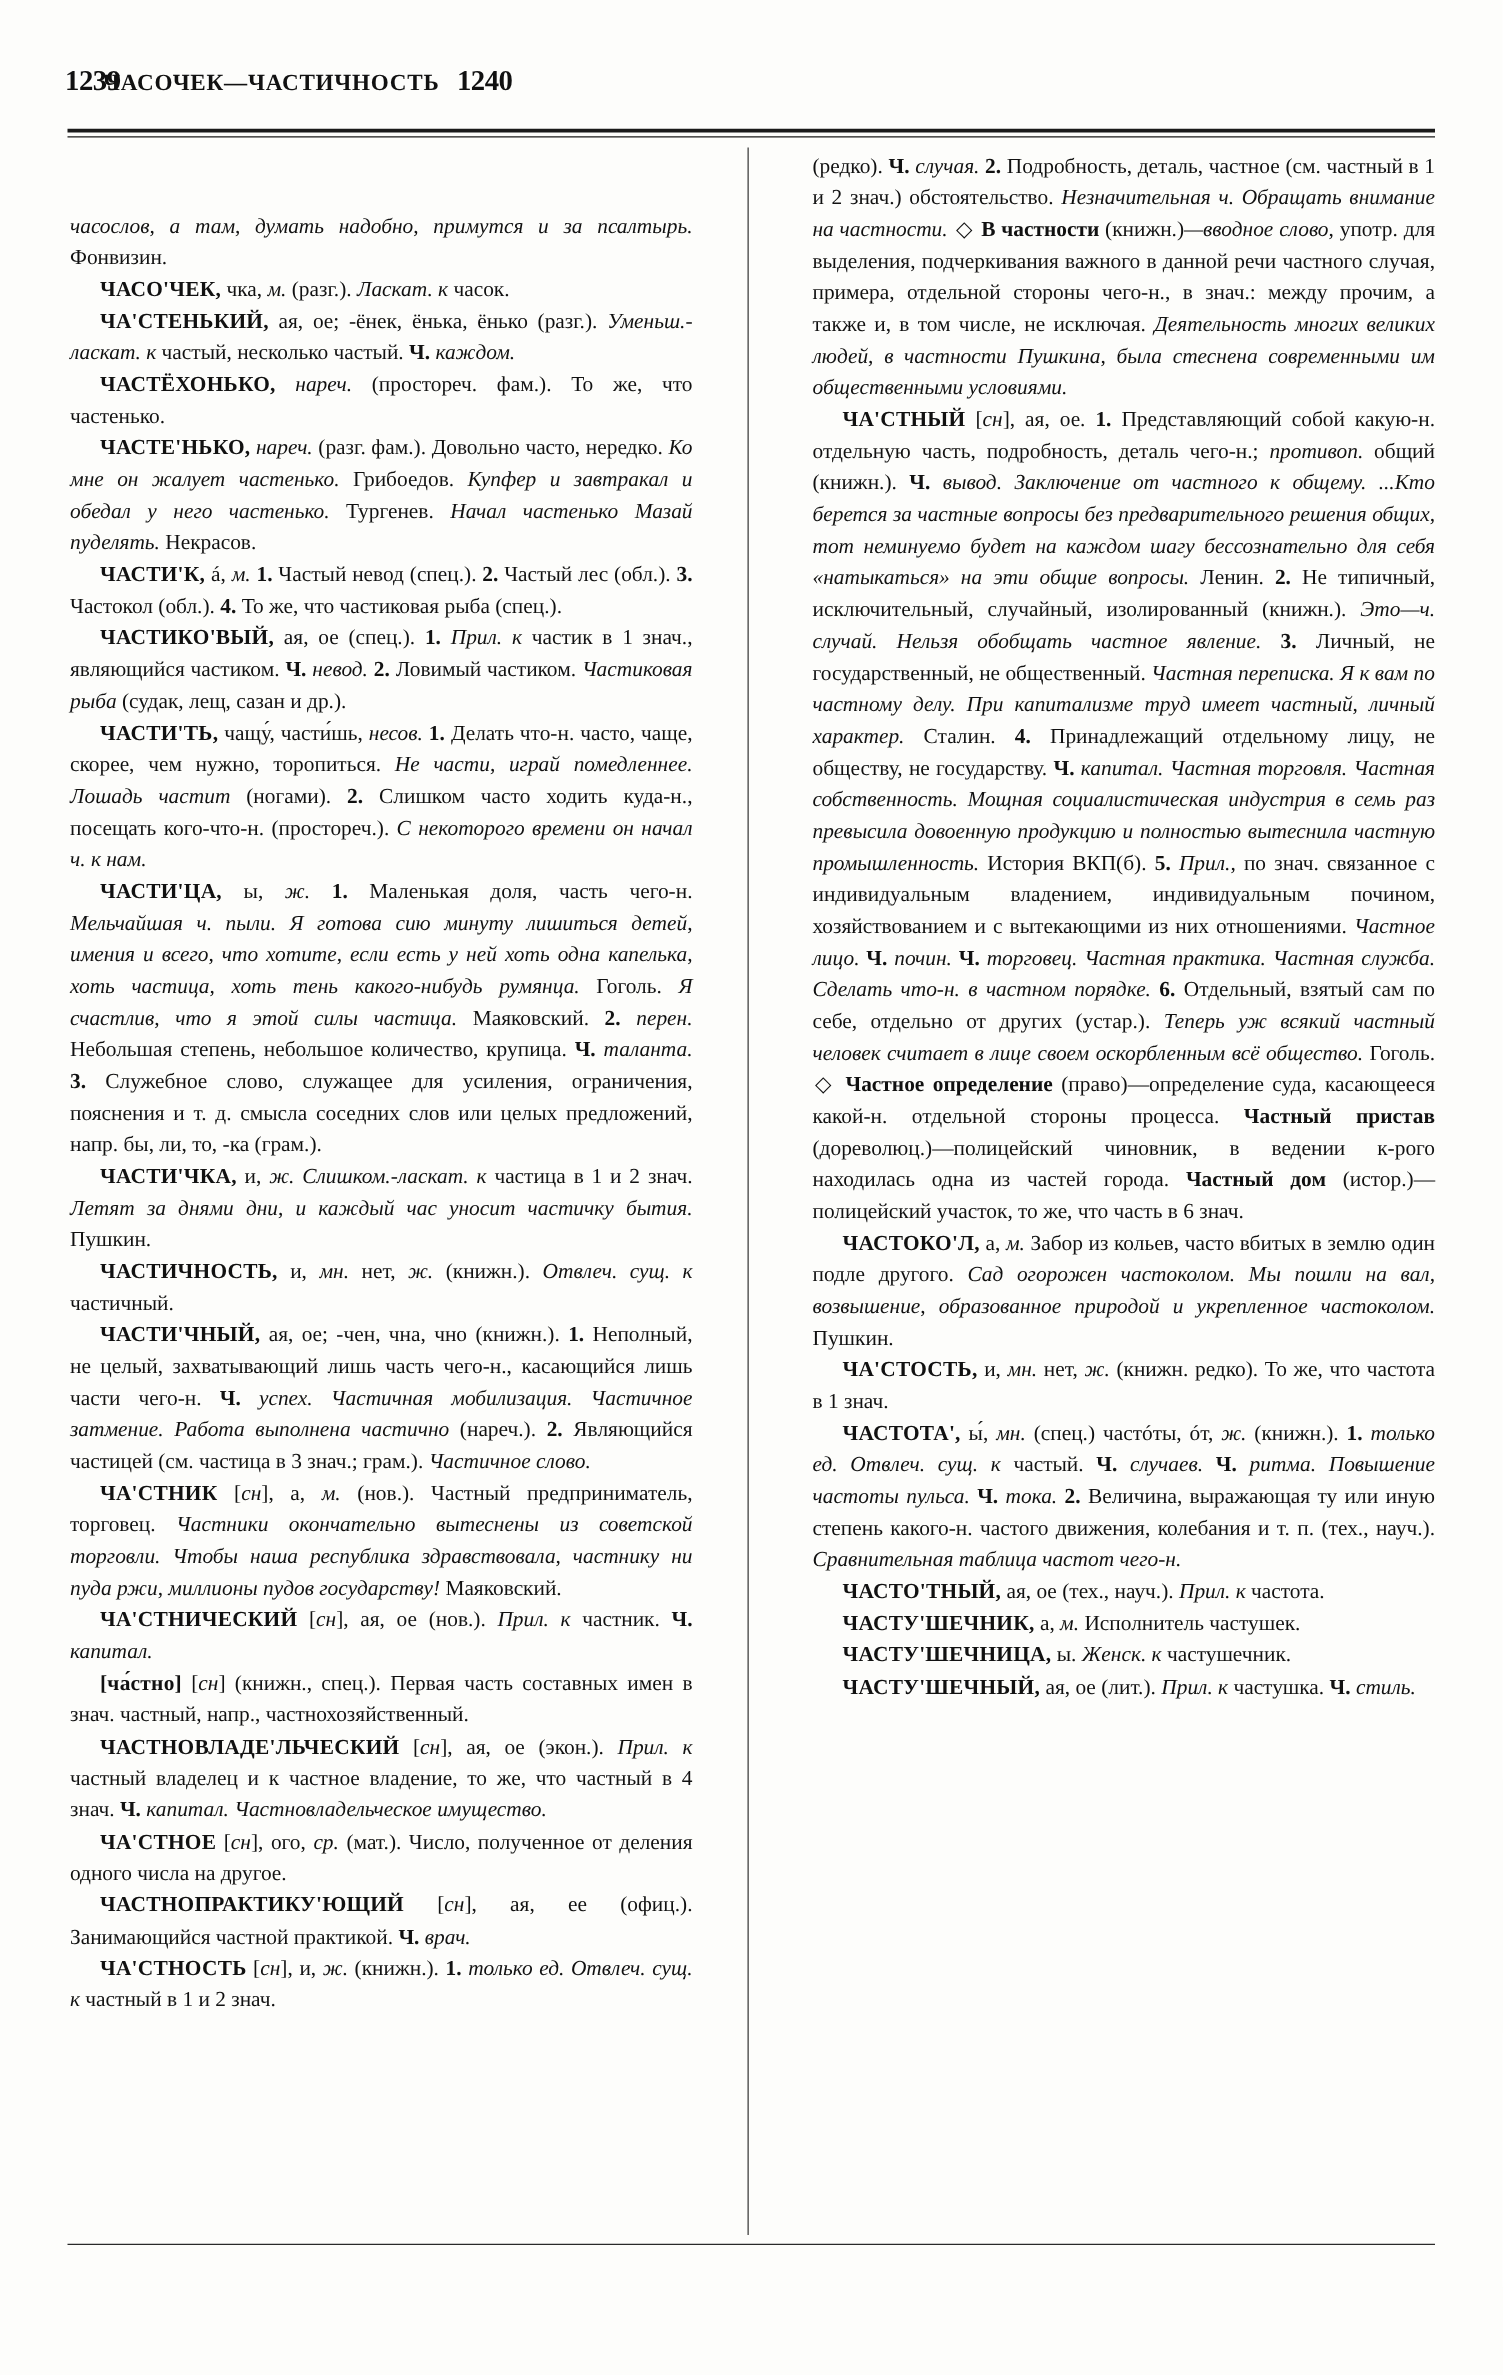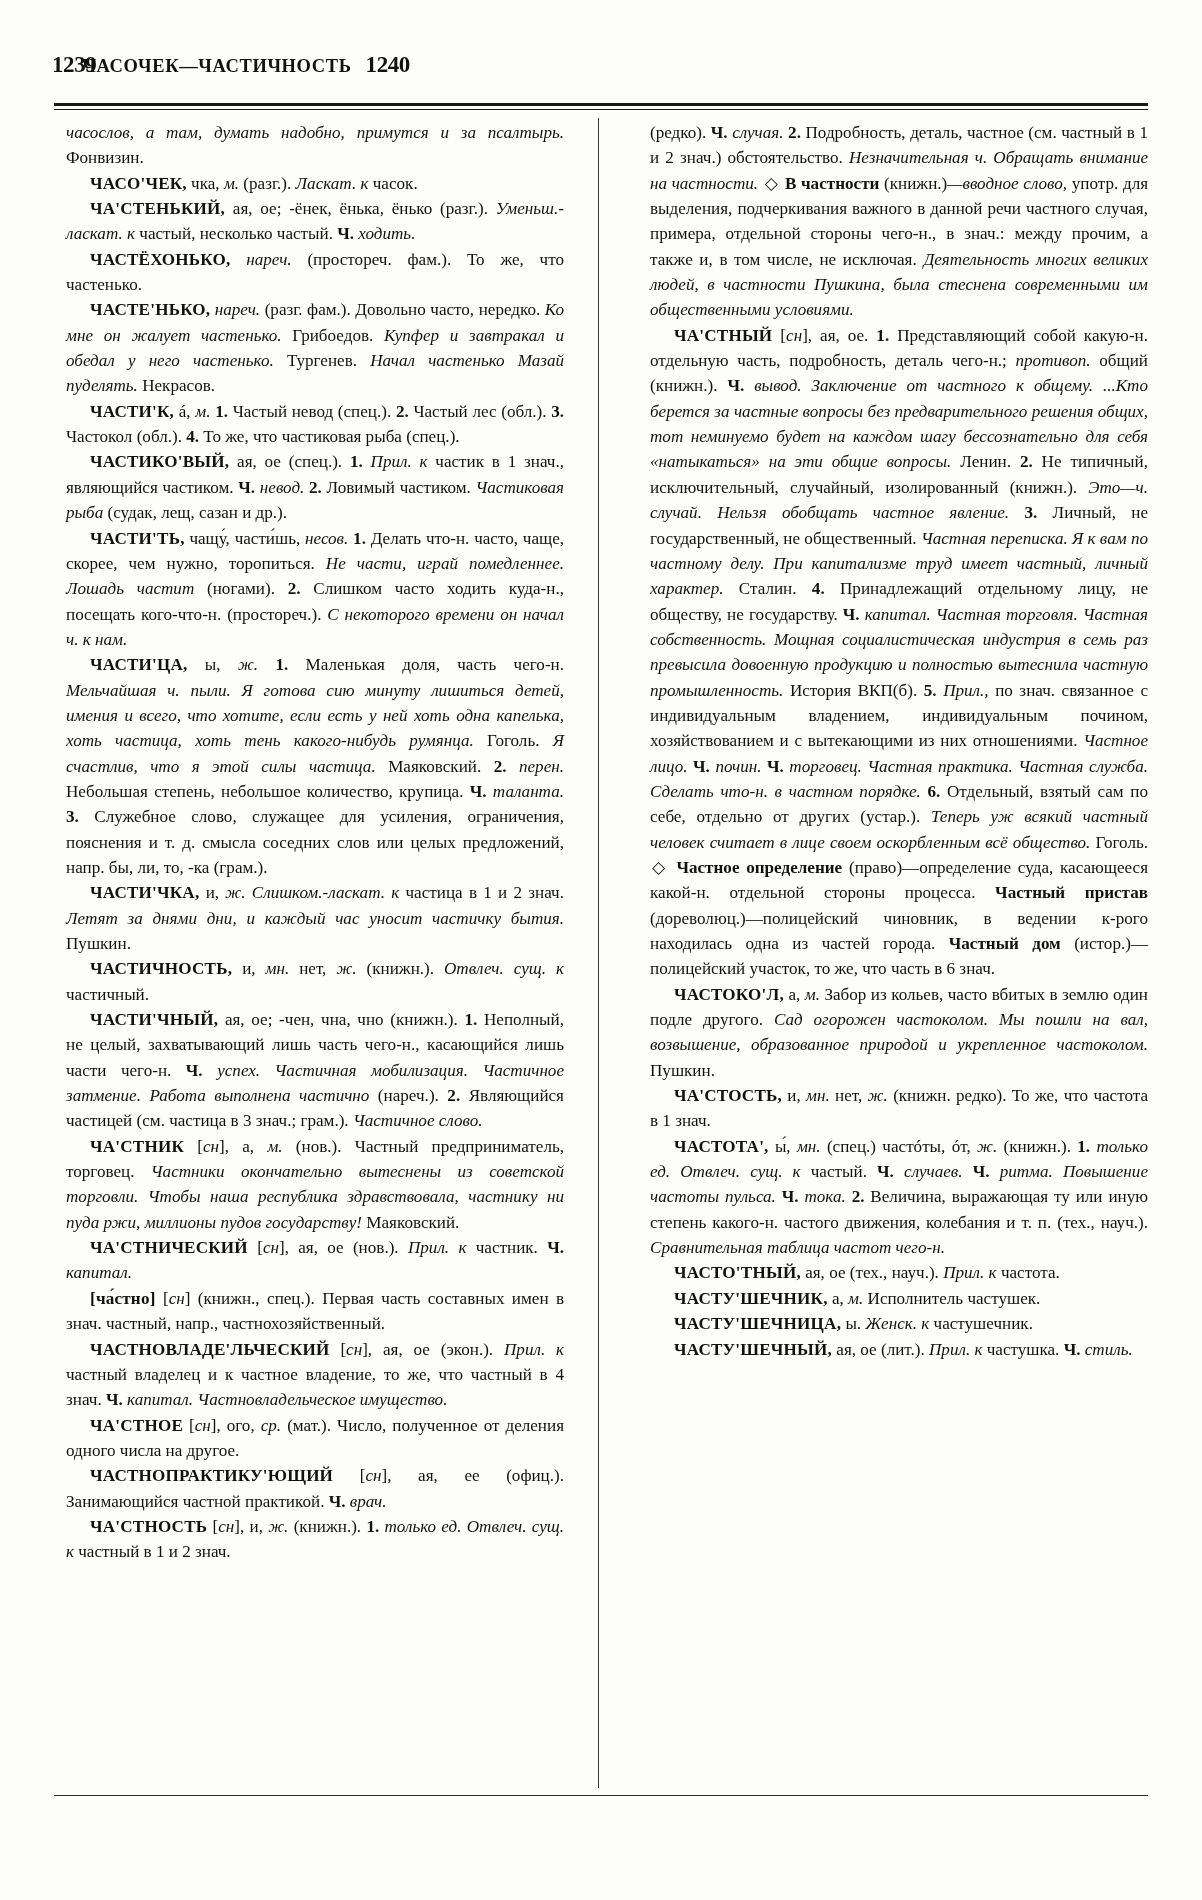--- a/index.html
+++ b/index.html
@@ -95,21 +95,21 @@
   .col {
     position: absolute;
     top: 0;
     width: 498px;
     font-size: 17.1px;
     line-height: 25.35px;
     text-align: justify;
     text-justify: inter-word;
     hyphens: manual;
   }
-  .col.left  { left: 12px; }
+  .col.left  { left: 2px; margin-top: 48px; }
   .col.right { left: 596px; }
 
   .entry {
     margin: 0;
     text-indent: 24px;
     text-align: justify;
   }
   .entry.cont { text-indent: 0; }
 
   
@@ -142,21 +142,21 @@
 
   <div class="rule-top"></div>
   <div class="rule-top2"></div>
   <div class="col-divider"></div>
   <div class="rule-bottom"></div>
 
   <div class="cols">
     <div class="col left">
         <p class="entry cont"><span class="it">часослов, а там, думать надобно, примутся и за псалтырь.</span> Фонвизин.</p>
         <p class="entry"><span class="hw">ЧАСО'ЧЕК,</span> чка, <span class="it">м.</span> (разг.). <span class="it">Ласкат. к</span> часок.</p>
-        <p class="entry"><span class="hw">ЧА'СТЕНЬКИЙ,</span> ая, ое; -ёнек, ёнька, ёнько (разг.). <span class="it">Уменьш.-ласкат. к</span> частый, несколько частый. <span class="bd">Ч.</span> <span class="it">ходить.</span></p>
+        <p class="entry"><span class="hw">ЧА'СТЕНЬКИЙ,</span> ая, ое; -ёнек, ёнька, ёнько (разг.). <span class="it">Уменьш.-ласкат. к</span> частый, несколько частый. <span class="bd">Ч.</span> <span class="it">каждом.</span></p>
         <p class="entry"><span class="hw">ЧАСТЁХОНЬКО,</span> <span class="it">нареч.</span> (простореч. фам.). То же, что частенько.</p>
         <p class="entry"><span class="hw">ЧАСТЕ'НЬКО,</span> <span class="it">нареч.</span> (разг. фам.). Довольно часто, нередко. <span class="it">Ко мне он жалует частенько.</span> Грибоедов. <span class="it">Купфер и завтракал и обедал у него частенько.</span> Тургенев. <span class="it">Начал частенько Мазай пуделять.</span> Некрасов.</p>
         <p class="entry"><span class="hw">ЧАСТИ'К,</span> á, <span class="it">м.</span> <span class="num">1.</span> Частый невод (спец.). <span class="num">2.</span> Частый лес (обл.). <span class="num">3.</span> Частокол (обл.). <span class="num">4.</span> То же, что частиковая рыба (спец.).</p>
         <p class="entry"><span class="hw">ЧАСТИКО'ВЫЙ,</span> ая, ое (спец.). <span class="num">1.</span> <span class="it">Прил. к</span> частик в 1 знач., являющийся частиком. <span class="bd">Ч.</span> <span class="it">невод.</span> <span class="num">2.</span> Ловимый частиком. <span class="it">Частиковая рыба</span> (судак, лещ, сазан и др.).</p>
         <p class="entry"><span class="hw">ЧАСТИ'ТЬ,</span> чащу́, части́шь, <span class="it">несов.</span> <span class="num">1.</span> Делать что-н. часто, чаще, скорее, чем нужно, торопиться. <span class="it">Не части, играй помедленнее. Лошадь частит</span> (ногами). <span class="num">2.</span> Слишком часто ходить куда-н., посещать кого-что-н. (простореч.). <span class="it">С некоторого времени он начал ч. к нам.</span></p>
         <p class="entry"><span class="hw">ЧАСТИ'ЦА,</span> ы, <span class="it">ж.</span> <span class="num">1.</span> Маленькая доля, часть чего-н. <span class="it">Мельчайшая ч. пыли. Я готова сию минуту лишиться детей, имения и всего, что хотите, если есть у ней хоть одна капелька, хоть частица, хоть тень какого-нибудь румянца.</span> Гоголь. <span class="it">Я счастлив, что я этой силы частица.</span> Маяковский. <span class="num">2.</span> <span class="it">перен.</span> Небольшая степень, небольшое количество, крупица. <span class="bd">Ч.</span> <span class="it">таланта.</span> <span class="num">3.</span> Служебное слово, служащее для усиления, ограничения, пояснения и т. д. смысла соседних слов или целых предложений, напр. бы, ли, то, -ка (грам.).</p>
         <p class="entry"><span class="hw">ЧАСТИ'ЧКА,</span> и, <span class="it">ж. Слишком.-ласкат. к</span> частица в 1 и 2 знач. <span class="it">Летят за днями дни, и каждый час уносит частичку бытия.</span> Пушкин.</p>
         <p class="entry"><span class="hw">ЧАСТИЧНОСТЬ,</span> и, <span class="it">мн.</span> нет, <span class="it">ж.</span> (книжн.). <span class="it">Отвлеч. сущ. к</span> частичный.</p>
         <p class="entry"><span class="hw">ЧАСТИ'ЧНЫЙ,</span> ая, ое; -чен, чна, чно (книжн.). <span class="num">1.</span> Неполный, не целый, захватывающий лишь часть чего-н., касающийся лишь части чего-н. <span class="bd">Ч.</span> <span class="it">успех. Частичная мобилизация. Частичное затмение. Работа выполнена частично</span> (нареч.). <span class="num">2.</span> Являющийся частицей (см. частица в 3 знач.; грам.). <span class="it">Частичное слово.</span></p>
         <p class="entry"><span class="hw">ЧА'СТНИК</span> [<span class="it">сн</span>], а, <span class="it">м.</span> (нов.). Частный предприниматель, торговец. <span class="it">Частники окончательно вытеснены из советской торговли. Чтобы наша республика здравствовала, частнику ни пуда ржи, миллионы пудов государству!</span> Маяковский.</p>

